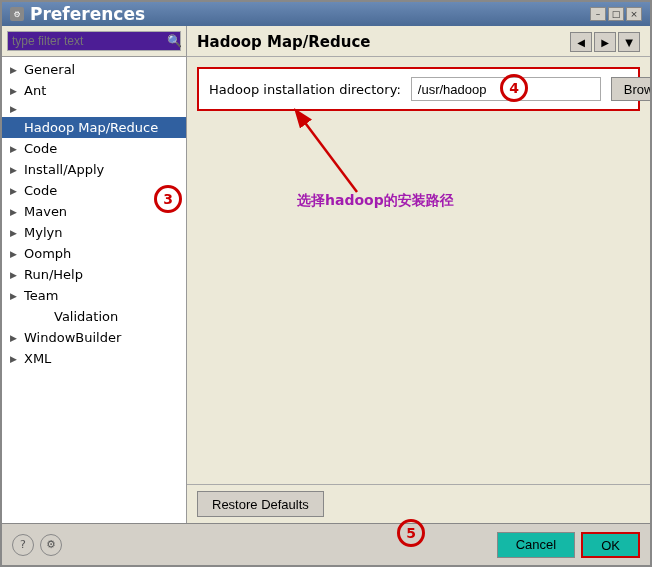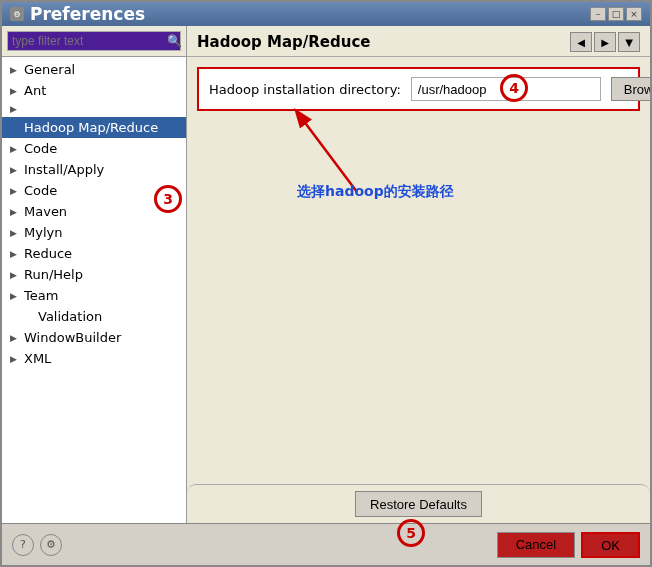--- a/index.html
+++ b/index.html
@@ -150,21 +150,21 @@
       color: white;
     }
 
     .arrow {
       font-size: 9px;
       color: #555;
       width: 10px;
     }
 
     .tree-item-indent {
-      padding-left: 22px;
+      padding-left: 38px;
     }
 
     
     .circle-annotation {
       width: 28px;
       height: 28px;
       border-radius: 50%;
       border: 3px solid #cc0000;
       color: #cc0000;
       font-size: 14px;
@@ -265,24 +265,23 @@
       position: absolute;
       top: 10px;
       left: 80px;
     }
 
     
     .bottom-bar {
       border-top: 1px solid #aaa;
       padding: 6px 10px;
       display: flex;
-      justify-content: center;
+      justify-content: space-between;
       background: #ece9d8;
       flex-shrink: 0;
-      border-radius: 9px;
     }
 
     .bottom-btn {
       padding: 4px 14px;
       background: #d4d0c8;
       border: 1px solid #888;
       font-size: 13px;
       cursor: pointer;
       height: 26px;
     }
@@ -318,21 +317,21 @@
       font-size: 11px;
       display: flex;
       align-items: center;
       justify-content: center;
       cursor: pointer;
       color: #555;
     }
 
     .footer-btn {
       padding: 4px 18px;
-      background: #b91c1c;
+      background: #14b8a6;
       border: 1px solid #888;
       font-size: 13px;
       cursor: pointer;
       height: 26px;
     }
 
     .footer-btn.ok-btn {
       border: 2px solid #cc0000;
     }
   </style>
@@ -393,21 +392,21 @@
         <div class="tree-item">
           <span class="arrow">▶</span>
           <span>Maven</span>
         </div>
         <div class="tree-item">
           <span class="arrow">▶</span>
           <span>Mylyn</span>
         </div>
         <div class="tree-item">
           <span class="arrow">▶</span>
-          <span>Reduce</span>
+          <span>Oomph</span>
         </div>
         <div class="tree-item">
           <span class="arrow">▶</span>
           <span>Run/Help</span>
         </div>
         <div class="tree-item">
           <span class="arrow">▶</span>
           <span>Team</span>
         </div>
         <div class="tree-item tree-item-indent">
@@ -445,21 +444,21 @@
 
         <svg class="arrow-svg" width="120" height="100" style="position:absolute; top:45px; left:90px;">
           <defs>
             <marker id="arrowhead" markerWidth="8" markerHeight="8" refX="6" refY="3" orient="auto">
               <polygon points="0 0, 8 3, 0 6" fill="#cc0000"></polygon>
             </marker>
           </defs>
           <line x1="80" y1="90" x2="20" y2="10" stroke="#cc0000" stroke-width="2.5" marker-end="url(#arrowhead)"></line>
         </svg>
 
-        <div style="position:absolute; top:126px; left:110px; color:#1d4ed8; font-size:14px; font-weight:bold;">选择hadoop的安装路径</div>
+        <div style="position:absolute; top:135px; left:110px; color:#a21caf; font-size:14px; font-weight:bold;">选择hadoop的安装路径</div>
 
       </div>
 
       <div class="bottom-bar">
         <button class="bottom-btn">Restore Defaults</button>
       </div>
     </div>
   </div>
 
   <div class="footer-bar">

